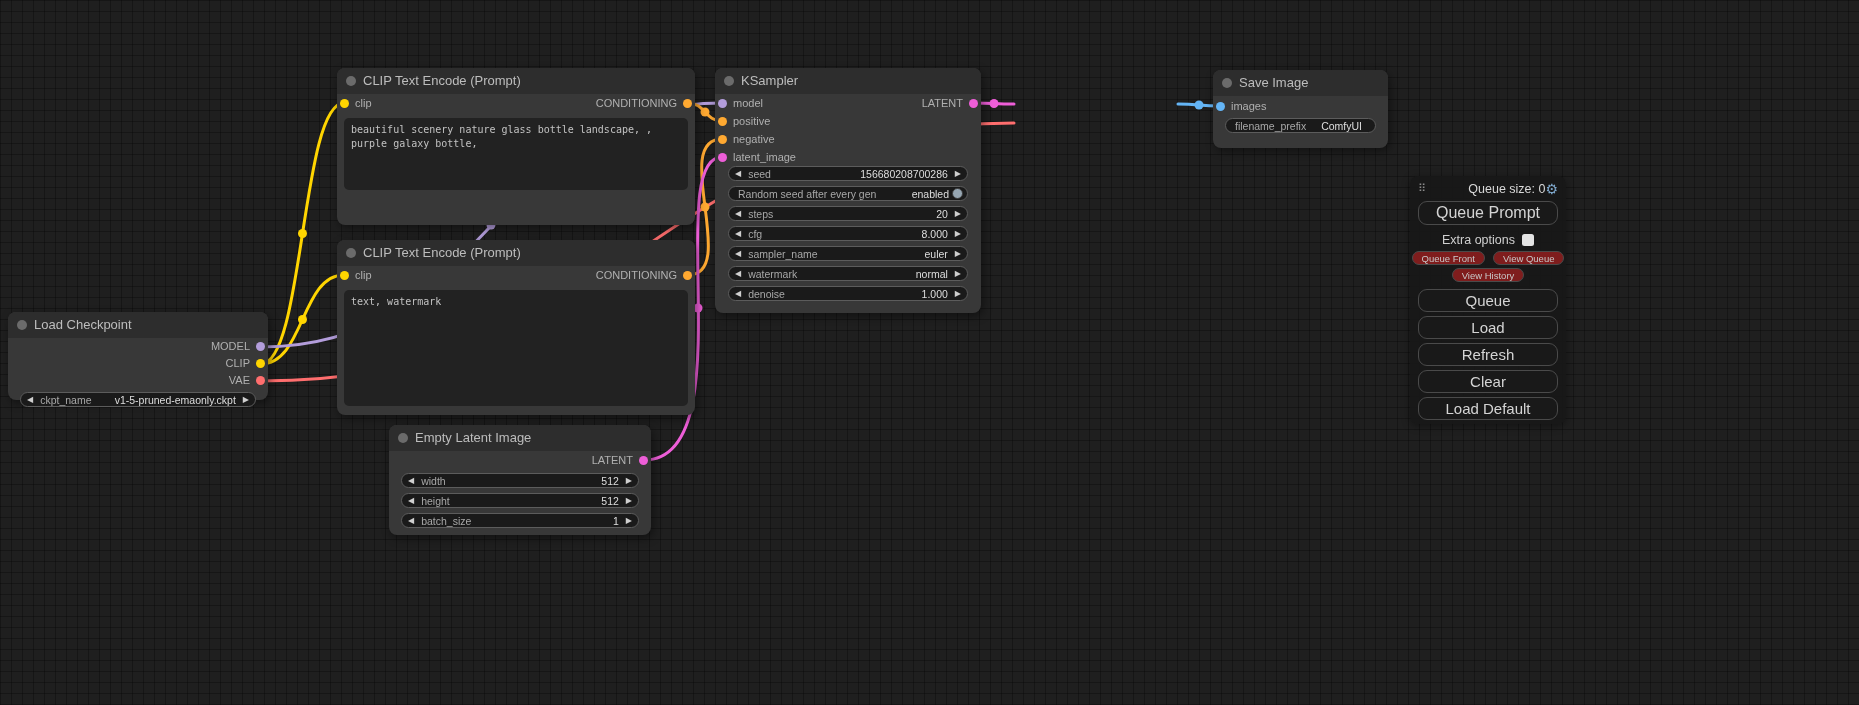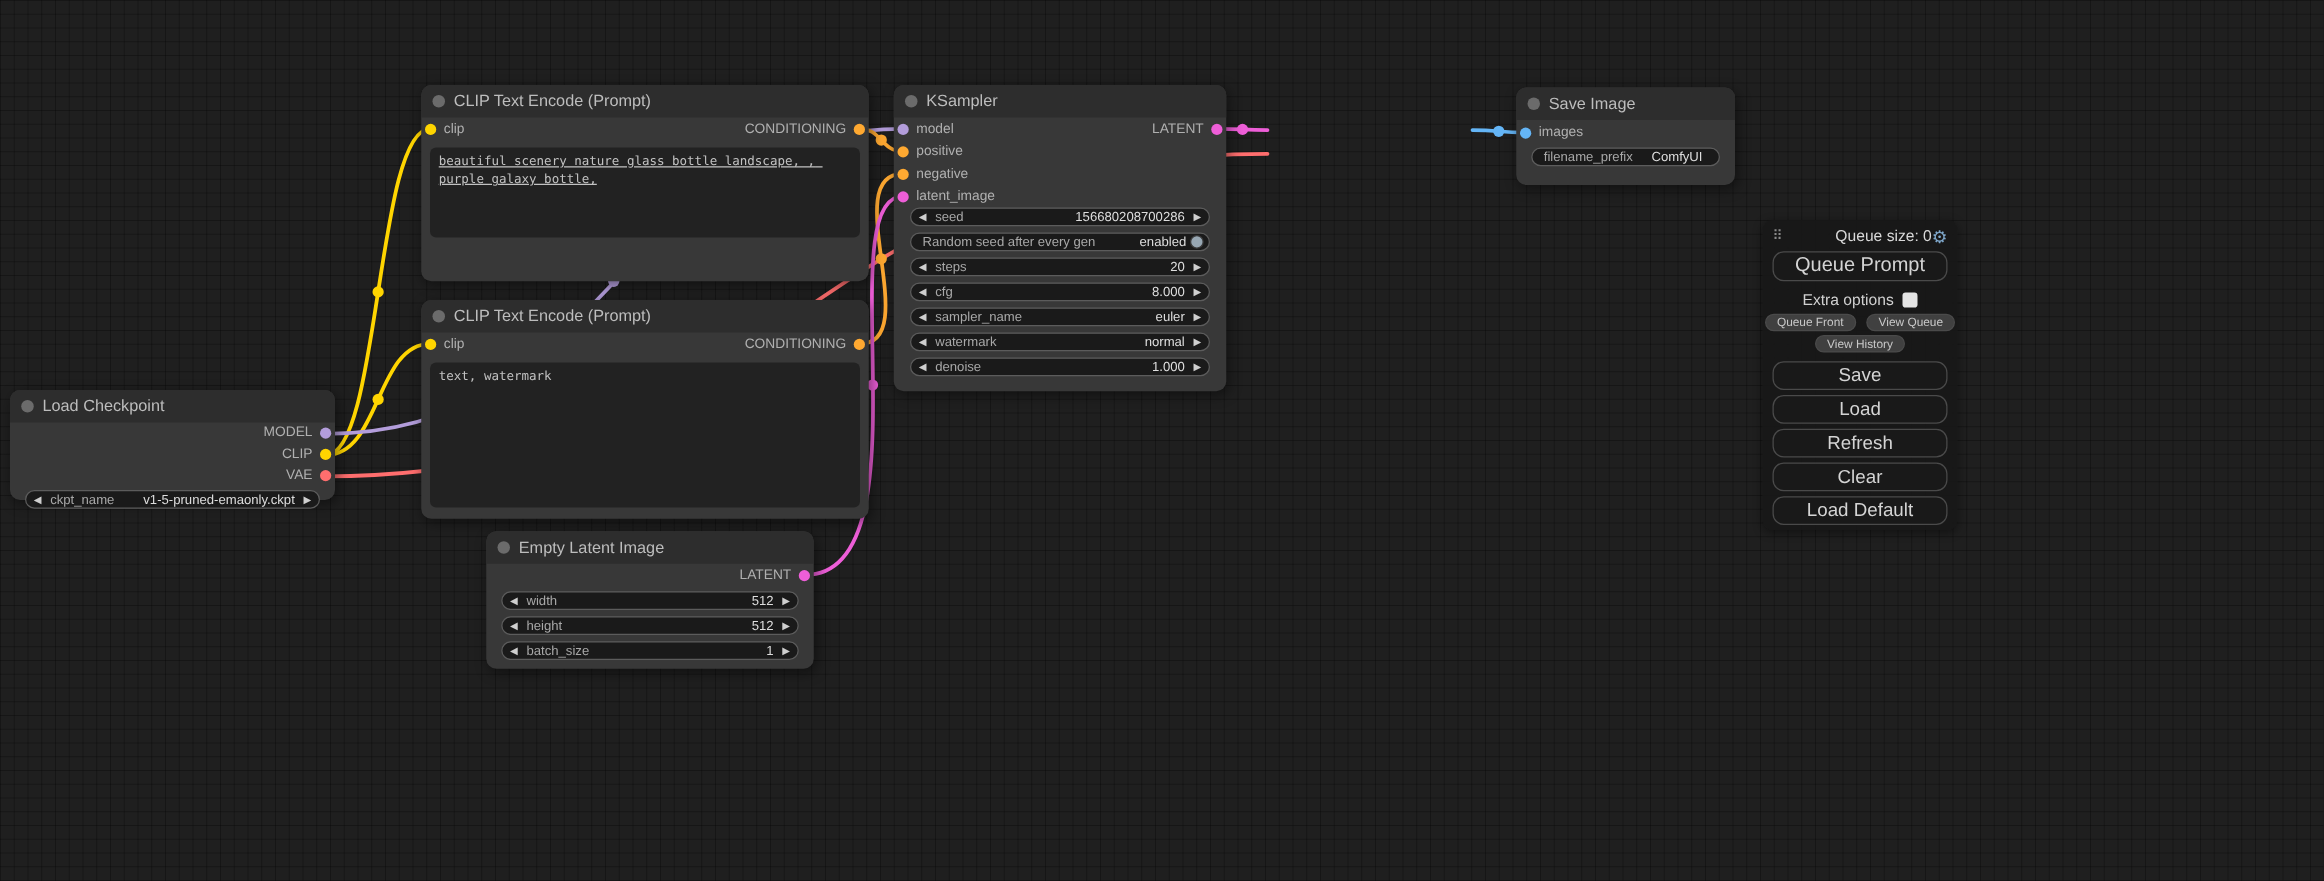--- a/index.html
+++ b/index.html
@@ -49,21 +49,21 @@
   .queue-size{flex:1;text-align:right;font-size:12.5px;color:#d8d8d8;}
   .gear{color:#7fa8cc;font-size:14px;cursor:pointer;}
   .btn{display:block;background:#191919;border:1px solid #4a4a4a;color:#d4d4d4;border-radius:9px;cursor:pointer;
     font-family:"Liberation Sans",sans-serif;}
   .btn-lg{width:140px;height:23px;margin:4px auto 0;font-size:15px;}
   .btn-queue{height:24px;font-size:16px;margin-top:5px;}
   .btn-save{margin-top:7px;}
   .extra-row{display:flex;align-items:center;justify-content:center;gap:7px;height:16px;margin-top:7px;font-size:12.5px;color:#d0d0d0;}
   .checkbox{width:12px;height:12px;background:#e4e4e4;border-radius:2.5px;cursor:pointer;}
   .small-row{display:flex;justify-content:center;gap:8px;margin-top:3px;}
-  .btn-sm{background:#404040;border:1px solid #4a4a4a;color:#c8c8c8;border-radius:8px;font-size:9.5px;height:14px;
+  .btn-sm{background:#7f1d1d;border:1px solid #4a4a4a;color:#c8c8c8;border-radius:8px;font-size:9.5px;height:14px;
     line-height:11px;padding:0 9px;cursor:pointer;font-family:"Liberation Sans",sans-serif;}
 </style>
 </head>
 <body>
 
 <div id="canvas">
 
   <svg id="wires" width="1859" height="705">
     <path class="wire s-clip" d="M261,364 C304,364 301,103 344,103"></path>
     <path class="wire s-clip" d="M261,364 C304,364 301,275 344,275"></path>
@@ -114,21 +114,21 @@
     <div class="node-header">
       <span class="collapse-dot"></span>
       <span>CLIP Text Encode (Prompt)</span>
     </div>
     <div class="slot-row" style="height:18px;line-height:18px;">
       <span class="slot-dot in-dot c-clip"></span>
       <span class="in-label">clip</span>
       <span class="out-label">CONDITIONING</span>
       <span class="slot-dot out-dot c-cond"></span>
     </div>
-    <div class="textarea" style="top:50px;height:72px;text-decoration:underline;">beautiful scenery nature glass bottle landscape, , purple galaxy bottle,</div>
+    <div class="textarea" style="top:50px;height:72px;">beautiful scenery nature glass bottle landscape, , purple galaxy bottle,</div>
   </div>
 
   <div class="node" style="left:337px;top:240px;width:358px;height:175px;">
     <div class="node-header">
       <span class="collapse-dot"></span>
       <span>CLIP Text Encode (Prompt)</span>
     </div>
     <div class="slot-row" style="height:18px;line-height:18px;">
       <span class="slot-dot in-dot c-clip"></span>
       <span class="in-label">clip</span>
@@ -263,20 +263,20 @@
       <span>Extra options</span>
       <span class="checkbox"></span>
     </div>
     <div class="small-row">
       <button class="btn-sm">Queue Front</button>
       <button class="btn-sm">View Queue</button>
     </div>
     <div class="small-row">
       <button class="btn-sm">View History</button>
     </div>
-    <button class="btn btn-lg btn-save">Save</button>
+    <button class="btn btn-lg btn-save">Queue</button>
     <button class="btn btn-lg">Load</button>
     <button class="btn btn-lg">Refresh</button>
     <button class="btn btn-lg">Clear</button>
     <button class="btn btn-lg">Load Default</button>
   </div>
 
 </div>
 
 </body></html>

